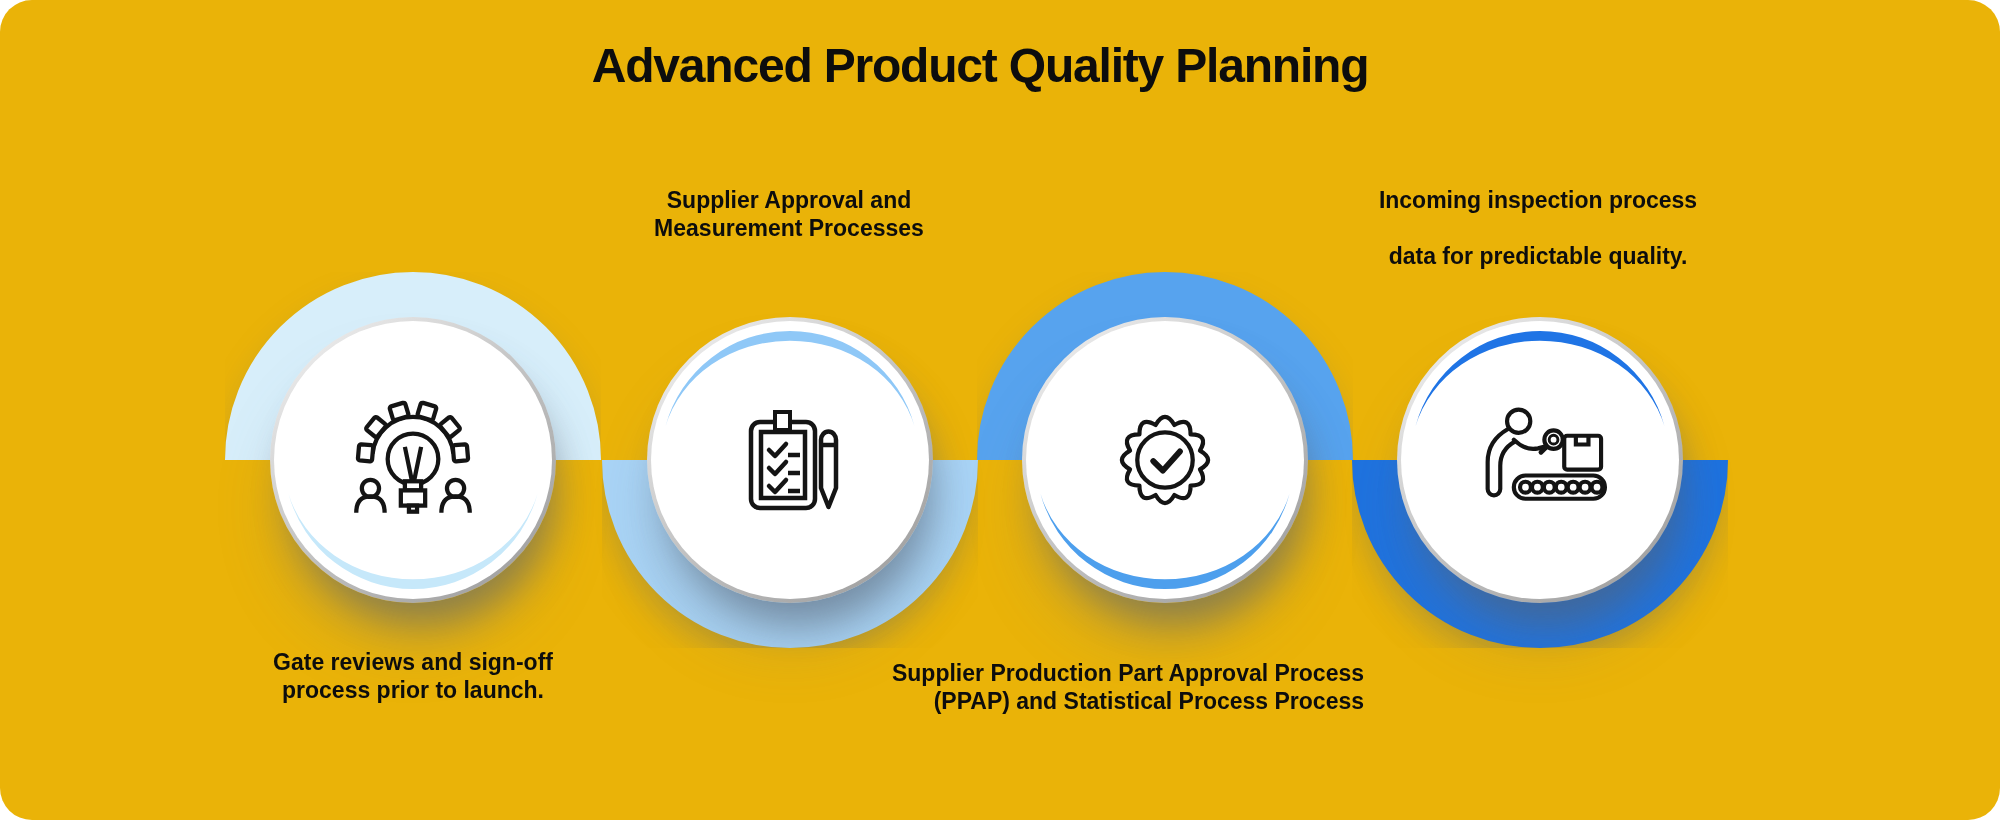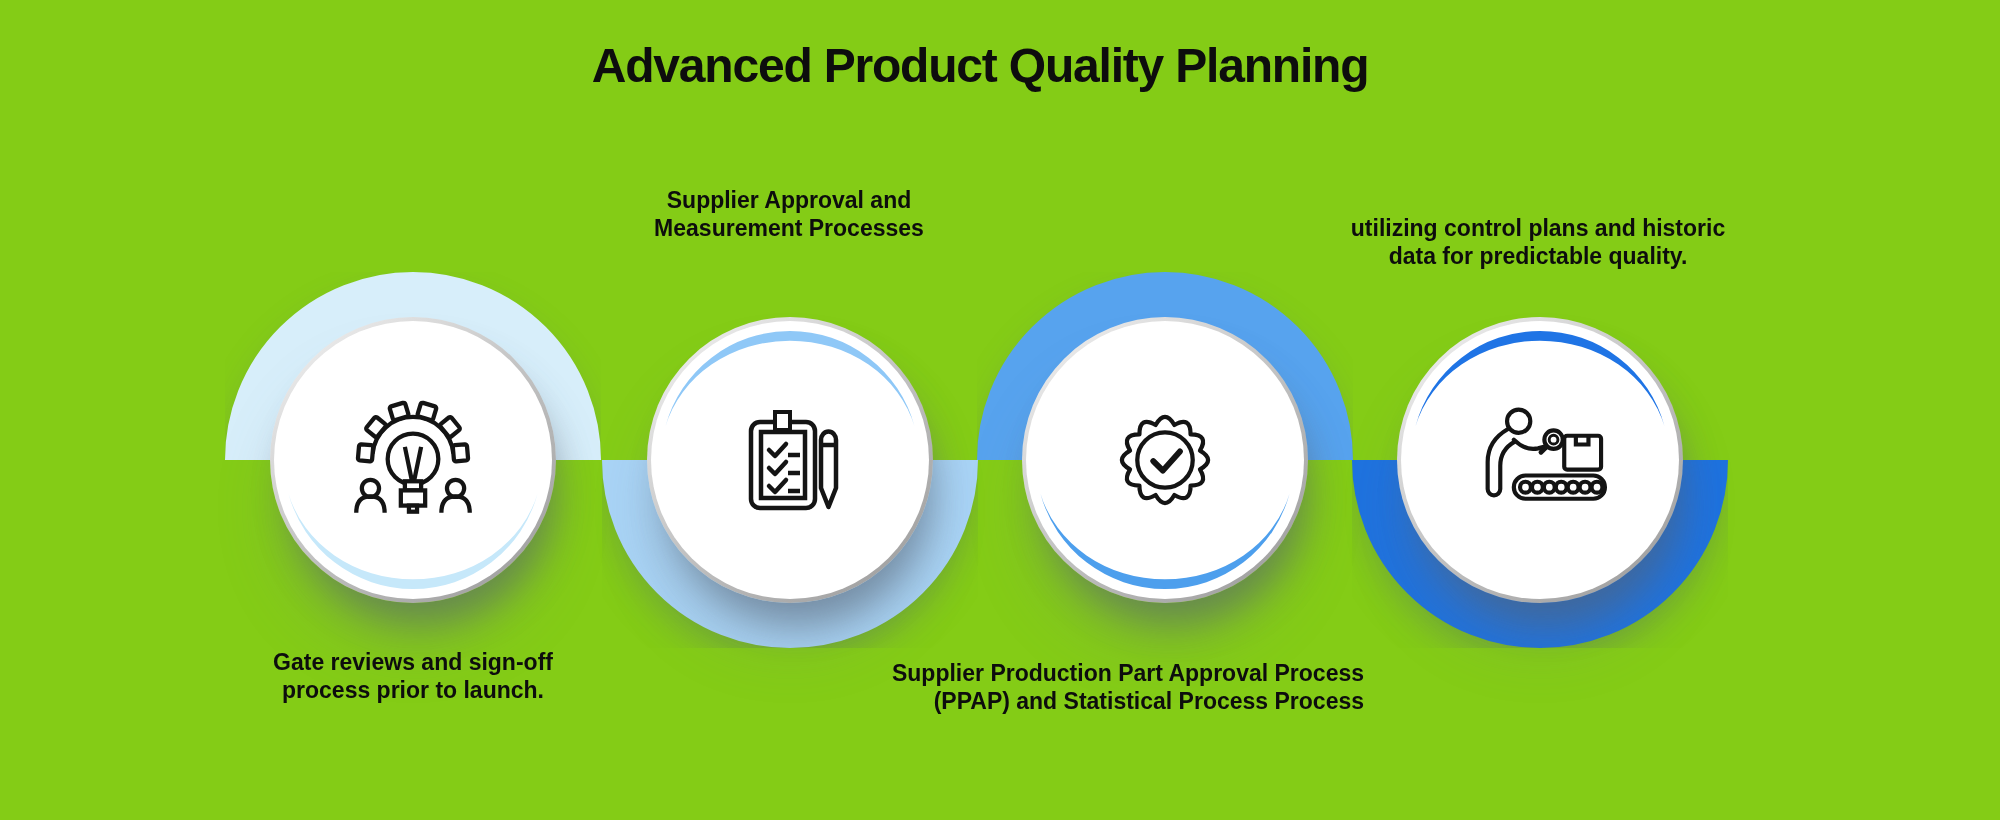--- a/index.html
+++ b/index.html
@@ -1,17 +1,17 @@
 <!DOCTYPE html>
 <html><head>
 <meta charset="utf-8">
 <style>
   html,body{margin:0;padding:0;background:#fff;}
-  .stage{position:relative;width:2000px;height:820px;background:#84cc16;overflow:hidden;
-         font-family:"Liberation Sans",sans-serif;color:#0d0d0d;}
+  .stage{position:relative;width:2000px;height:820px;background:#eab308;overflow:hidden;
+         font-family:"Liberation Sans",sans-serif;color:#0d0d0d;border-radius:32px;}
 
   .title{position:absolute;top:38px;left:480px;width:1000px;text-align:center;
          font-size:48px;font-weight:bold;letter-spacing:-1.2px;}
 
   .step{position:absolute;top:272px;width:376px;height:376px;}
   .step1{left:225px;} .step2{left:602px;} .step3{left:977px;} .step4{left:1352px;}
 
   .ring{position:absolute;inset:0;border-radius:50%;box-sizing:border-box;
         border:47px solid transparent;}
   .ring.half-top{clip-path:inset(0 0 50% 0);filter:drop-shadow(0 18px 16px rgba(70,90,120,.20));}
@@ -147,18 +147,18 @@
     <span>Supplier Approval and</span><br>
     <span>Measurement Processes</span>
   </div>
 
   <div class="step-label label3">
     <span>Supplier Production Part Approval Process</span><br>
     <span>(PPAP) and Statistical Process Process</span><br>
   </div>
 
   <div class="step-label label4">
+    <span>Incoming inspection process</span><br>
     <br>
-    <span>utilizing control plans and historic</span><br>
     <span>data for predictable quality.</span>
   </div>
 
 </div>
 
 </body></html>

